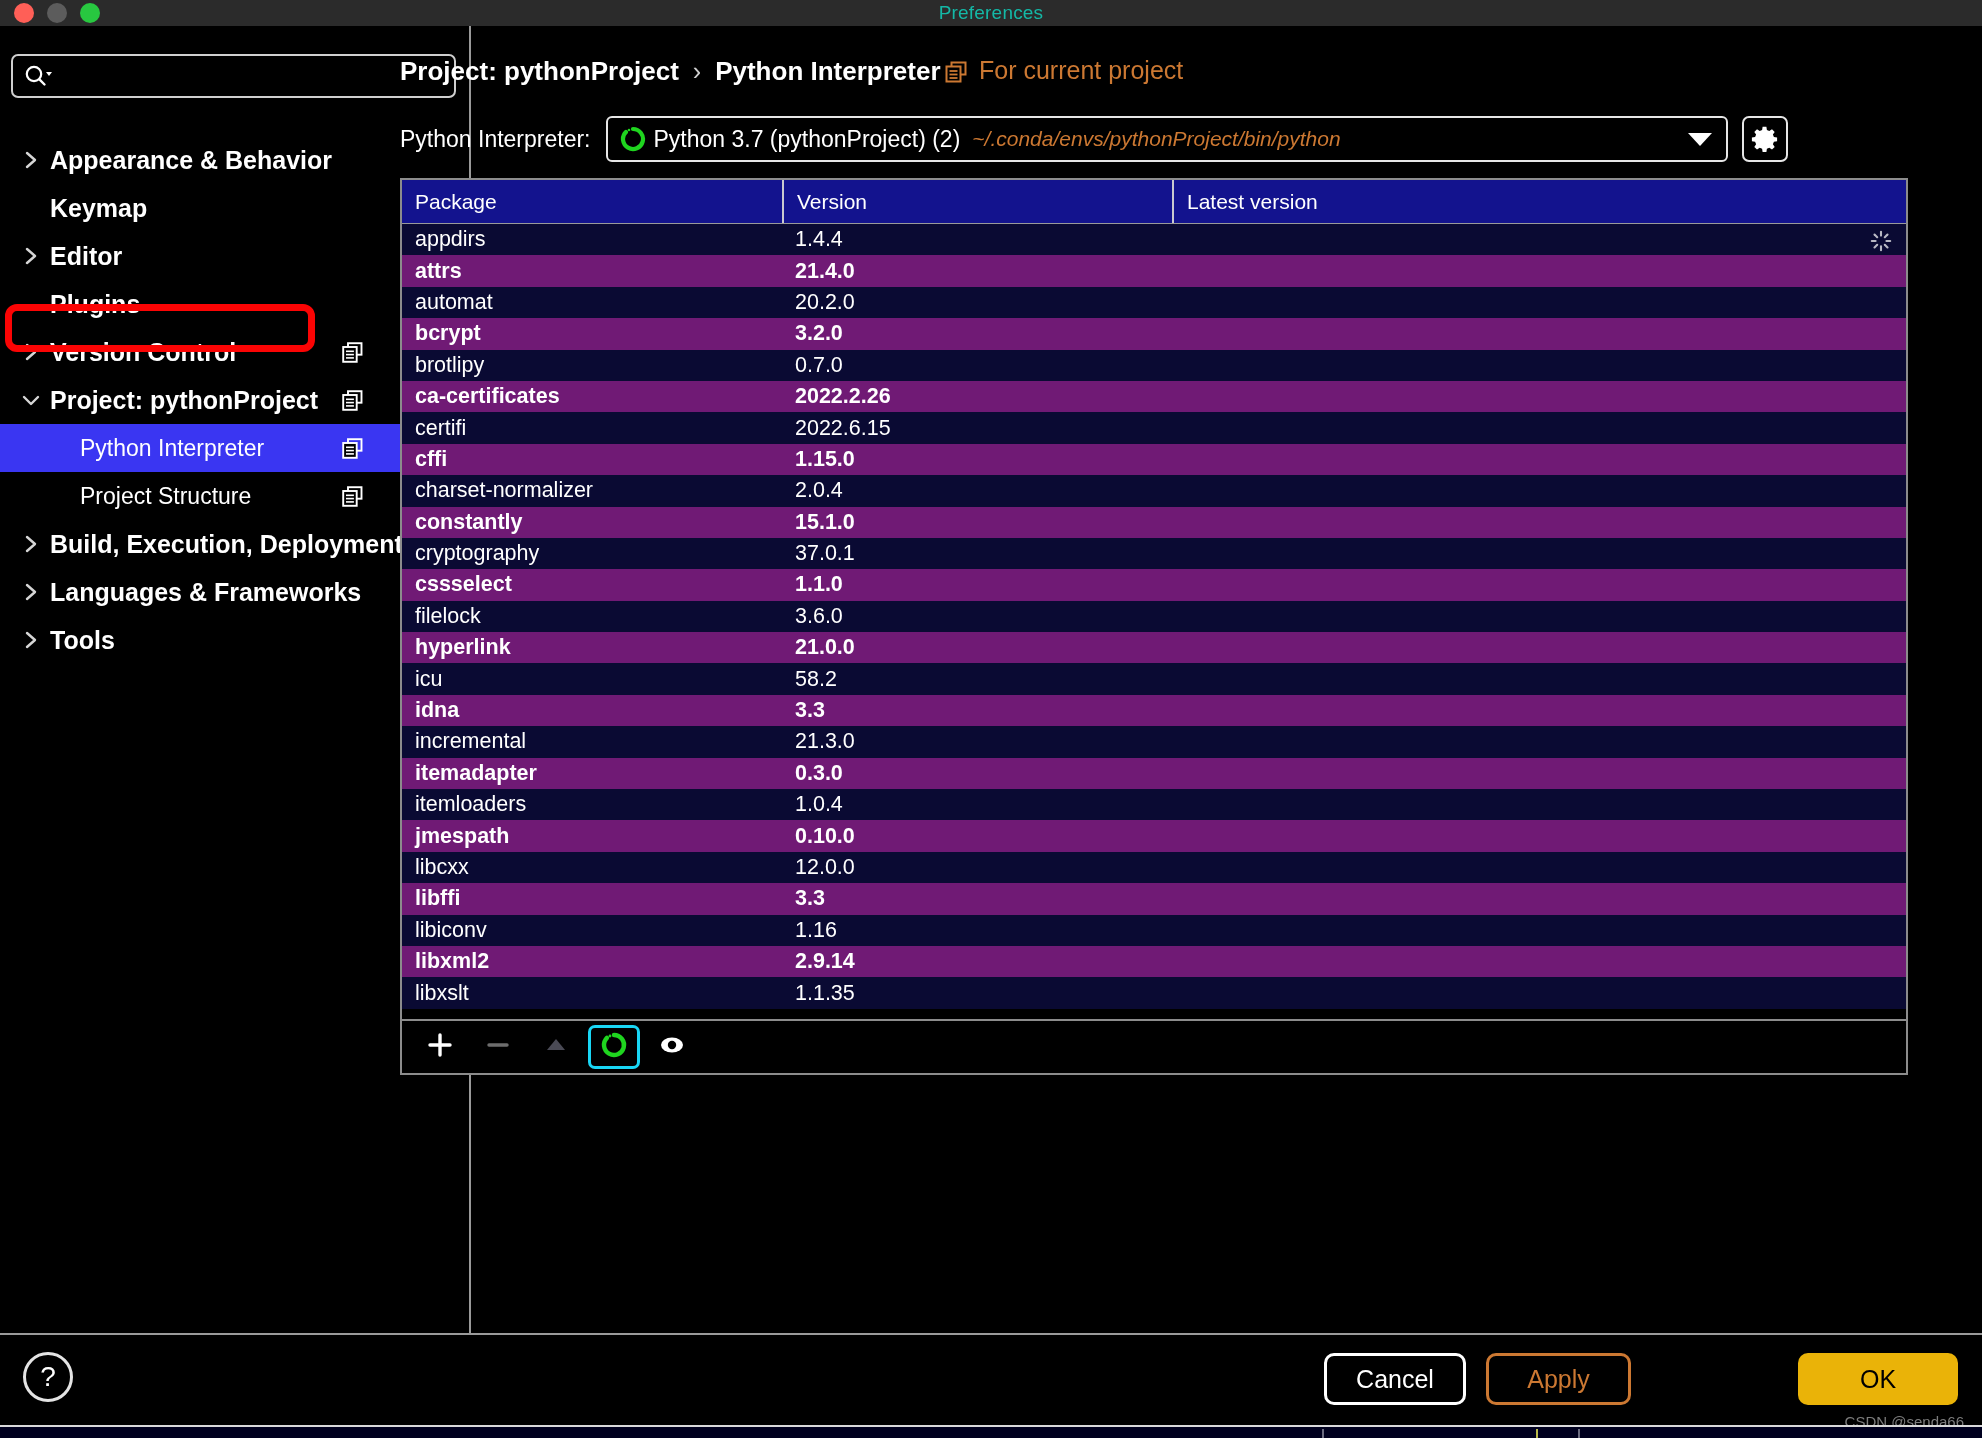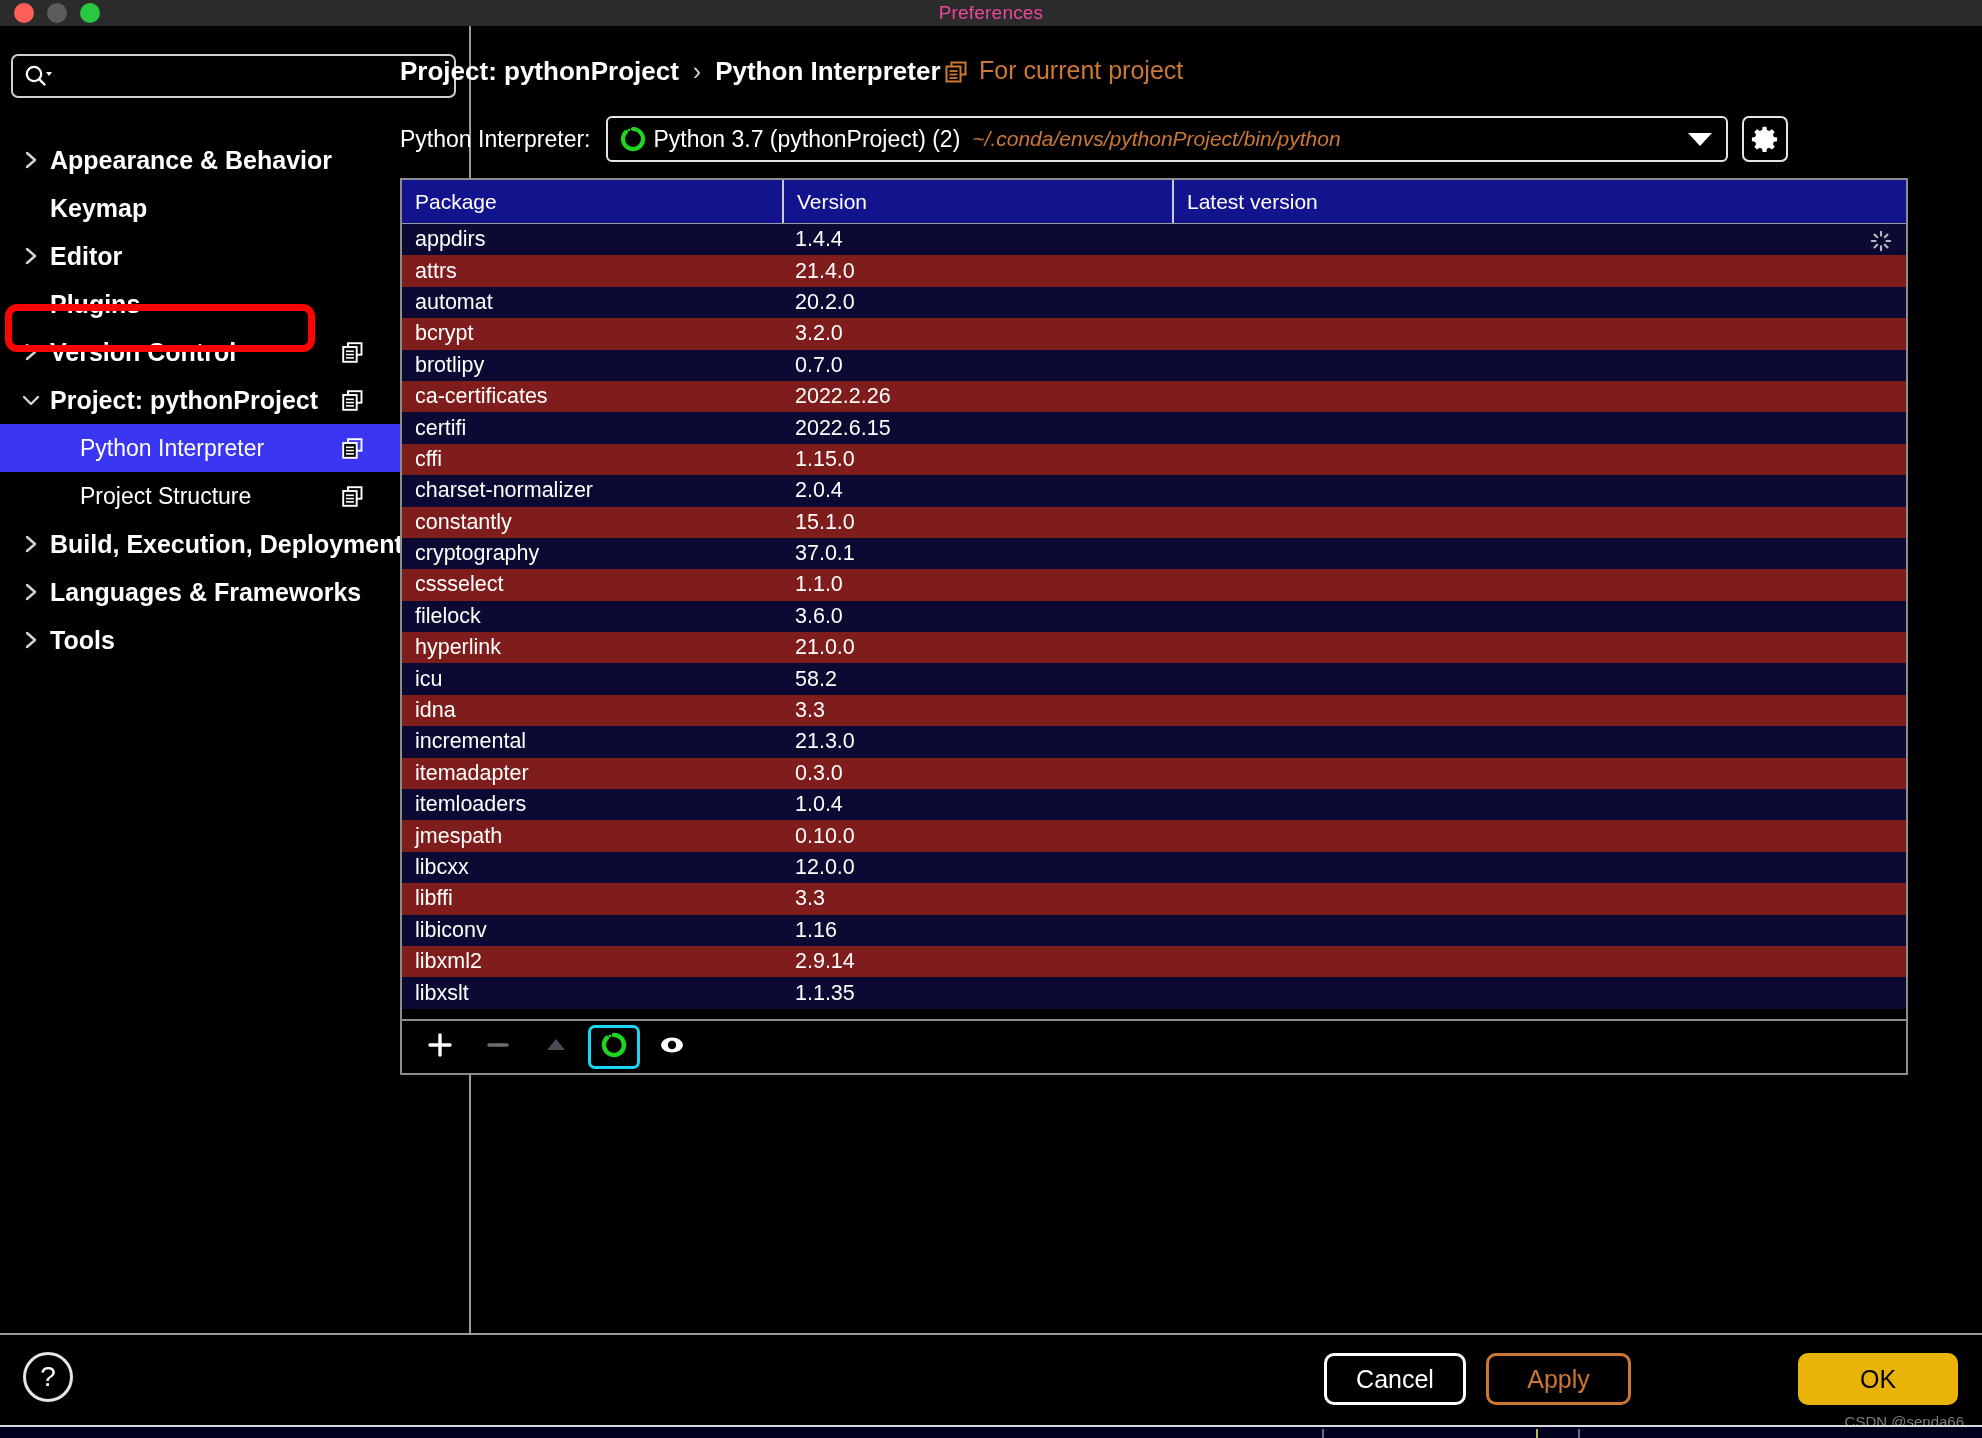--- a/index.html
+++ b/index.html
@@ -21,21 +21,21 @@
     background: #2b2b2b;
     display: flex; align-items: center;
   }
   .traffic { display: flex; gap: 13px; margin-left: 14px; }
   .dot { width: 20px; height: 20px; border-radius: 50%; display:block; }
   .dot.red { background: #ff5f57; }
   .dot.yellow { background: #5c5c5c; }
   .dot.green { background: #28c840; }
   .titlebar-title {
     position: absolute; left: 0; right: 0; text-align: center;
-    color: #ec4899; font-size: 19px; letter-spacing: .2px;
+    color: #14b8a6; font-size: 19px; letter-spacing: .2px;
   }
 
   
   .sidebar {
     position: absolute; left: 0; top: 26px; width: 471px; height: 1307px;
     background: #000000;
     border-right: 2px solid #9a9a9a;
   }
   .search-wrap {
     position: absolute; left: 11px; top: 28px; width: 445px; height: 44px;
@@ -135,21 +135,21 @@
   .th { padding-left: 13px; height: 100%; display: flex; align-items: center; }
   .th.c0 { width: 380px; }
   .th.c1 { width: 390px; border-left: 2px solid #c9c9cf; }
   .th.c2 { flex: 1; border-left: 2px solid #c9c9cf; }
   .tbody { position: relative; }
   .trow {
     display: flex; height: 31.4px; align-items: center;
     color: #ffffff; font-size: 21.5px;
   }
   .trow.odd  { background: #0a0a33; }
-  .trow.even { background: #7f1d1d; }
+  .trow.even { background: #701a75; font-weight: bold; }
   .td { padding-left: 13px; height: 100%; display: flex; align-items: center; overflow: hidden; }
   .td.c0 { width: 380px; }
   .td.c1 { width: 390px; }
   .td.c2 { flex: 1; }
   .row-spinner {
     position: absolute; right: 14px; top: 6px;
     width: 22px; height: 22px; display: block;
   }
 
   

